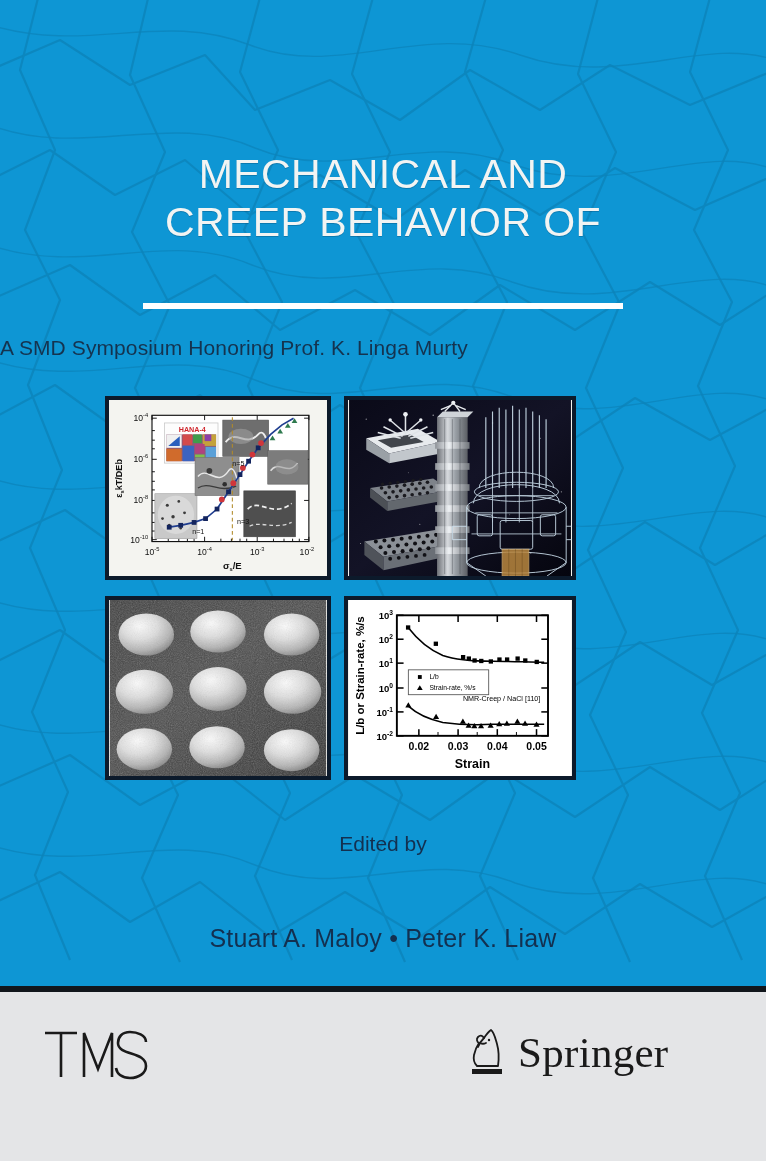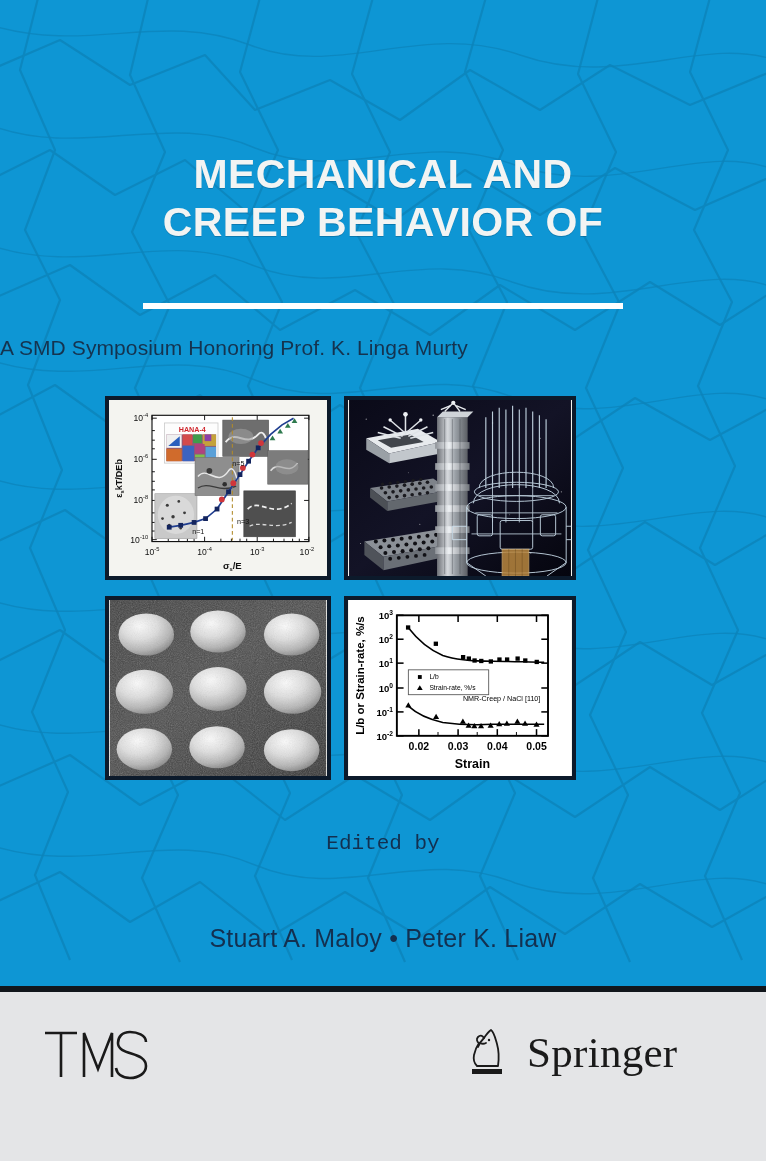--- a/index.html
+++ b/index.html
@@ -34,21 +34,21 @@
     background:#e4e5e7;
   }
 
   
   .title-block{
     position:absolute;left:0;top:150px;width:766px;
     text-align:center;
   }
   .title-line{
     color:#f2f4f3;
-    font-weight:bold;
+    font-weight:normal;
     font-size:41px;
     letter-spacing:.4px;
     line-height:48px;
     text-transform:uppercase;
     font-family:"Liberation Sans",sans-serif;
     text-shadow:0 1px 0 rgba(0,40,70,.25);
   }
   .rule{
     position:absolute;left:143px;top:303px;width:480px;height:6px;
     background:#ffffff;
@@ -71,36 +71,36 @@
   #panel-tl{left:105px;top:396px;width:226px;height:184px;}
   #panel-tr{left:344px;top:396px;width:232px;height:184px;}
   #panel-bl{left:105px;top:596px;width:226px;height:184px;}
   #panel-br{left:344px;top:596px;width:232px;height:184px;}
 
   .panel svg{display:block;width:100%;height:100%;}
 
   
   .edited-by{
     position:absolute;left:0;top:832px;width:766px;text-align:center;
-    color:#133050;font-size:21px;font-family:Liberation Mono, monospace;
+    color:#133050;font-size:21px;
   }
   .editor-line{
     position:absolute;left:0;width:766px;text-align:center;
     color:#133050;font-size:25px;letter-spacing:.2px;
   }
   #ed1{top:861px;}
   #ed2{top:894px;margin-top:30px;}
 
   
   #tms-logo{
     position:absolute;left:42px;top:1029px;
   }
   #springer-logo{
     position:absolute;left:468px;top:1026px;
-    display:flex;align-items:center;gap:19px;
+    display:flex;align-items:center;gap:10px;
   }
   .springer-word{
     font-family:"Liberation Serif",serif;
     font-size:43px;color:#1a1a1a;letter-spacing:.3px;
     line-height:1;
   }
 </style>
 </head>
 <body>
 

